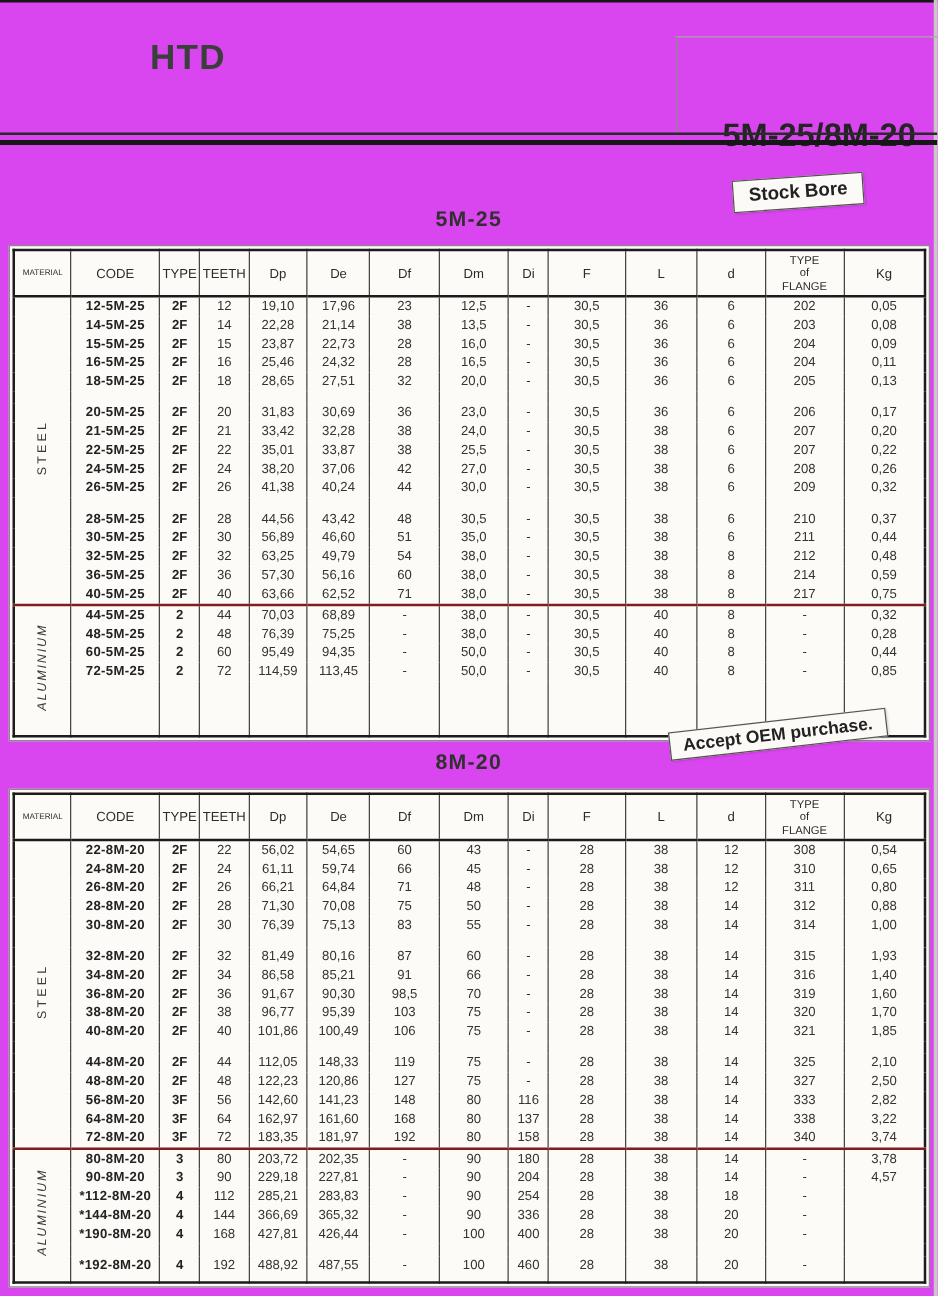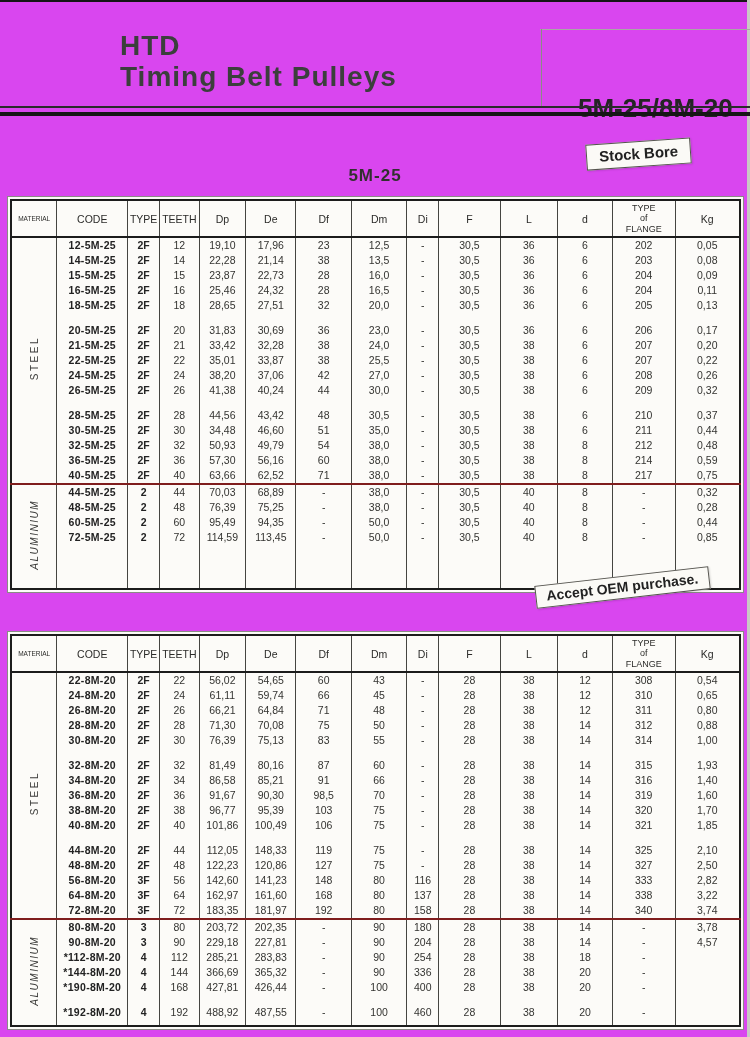--- a/index.html
+++ b/index.html
@@ -66,32 +66,32 @@
 </style>
 </head>
 <body>
 
 <div id="page">
   <div class="topline"></div>
   <div class="rightedge"></div>
 
   <div class="title">
     <div>HTD</div>
-    <div>Timing Belt Pulleys</div>
   </div>
   <div class="partnum">5M-25/8M-20</div>
   <div class="pn-topline"></div>
   <div class="pn-vline"></div>
   <div class="rule-thin"></div>
   <div class="rule-thick"></div>
 
   <div class="badge stock">Stock Bore</div>
   <div class="badge oem">Accept OEM purchase.</div>
 
   <div class="sec-heading h1">5M-25</div>
+  <div class="sec-heading h2">8M-20</div>
 
   <div class="tablewrap tw1">
       <table class="pulley-table">
         <colgroup>
           <col style="width: 6.3%;">
           <col style="width: 9.7%;">
           <col style="width: 4.4%;">
           <col style="width: 5.4%;">
           <col style="width: 6.4%;">
           <col style="width: 6.9%;">
@@ -316,36 +316,36 @@
             <td class="c9">30,5</td>
             <td class="c10">38</td>
             <td class="c11">6</td>
             <td class="c12">210</td>
             <td class="c13">0,37</td>
           </tr>
           <tr>
             <td class="c1">30-5M-25</td>
             <td class="c2">2F</td>
             <td class="c3">30</td>
-            <td class="c4">34,48</td>
+            <td class="c4">56,89</td>
             <td class="c5">46,60</td>
             <td class="c6">51</td>
             <td class="c7">35,0</td>
             <td class="c8">-</td>
             <td class="c9">30,5</td>
             <td class="c10">38</td>
             <td class="c11">6</td>
             <td class="c12">211</td>
             <td class="c13">0,44</td>
           </tr>
           <tr>
             <td class="c1">32-5M-25</td>
             <td class="c2">2F</td>
             <td class="c3">32</td>
-            <td class="c4">50,93</td>
+            <td class="c4">63,25</td>
             <td class="c5">49,79</td>
             <td class="c6">54</td>
             <td class="c7">38,0</td>
             <td class="c8">-</td>
             <td class="c9">30,5</td>
             <td class="c10">38</td>
             <td class="c11">8</td>
             <td class="c12">212</td>
             <td class="c13">0,48</td>
           </tr>

